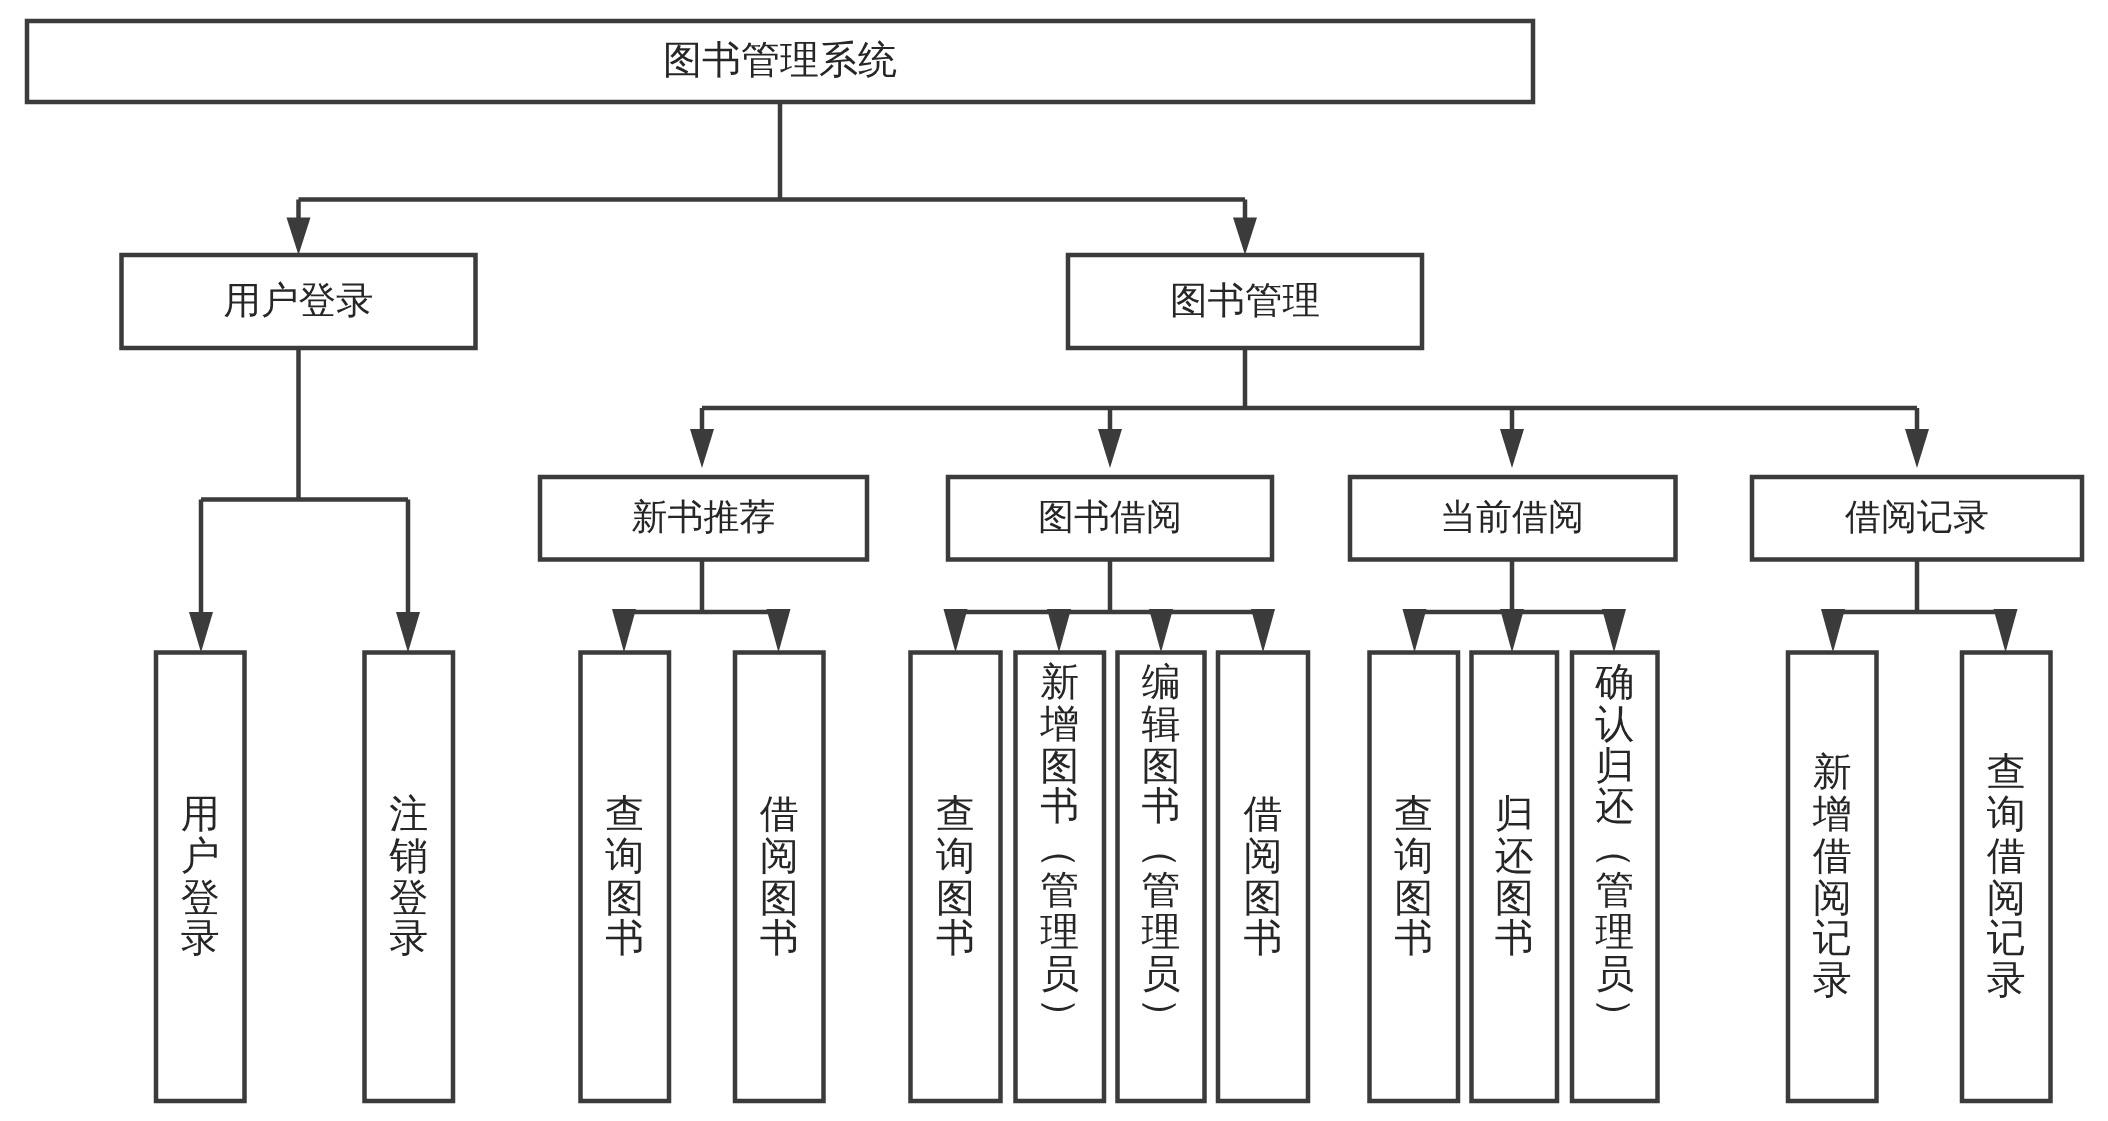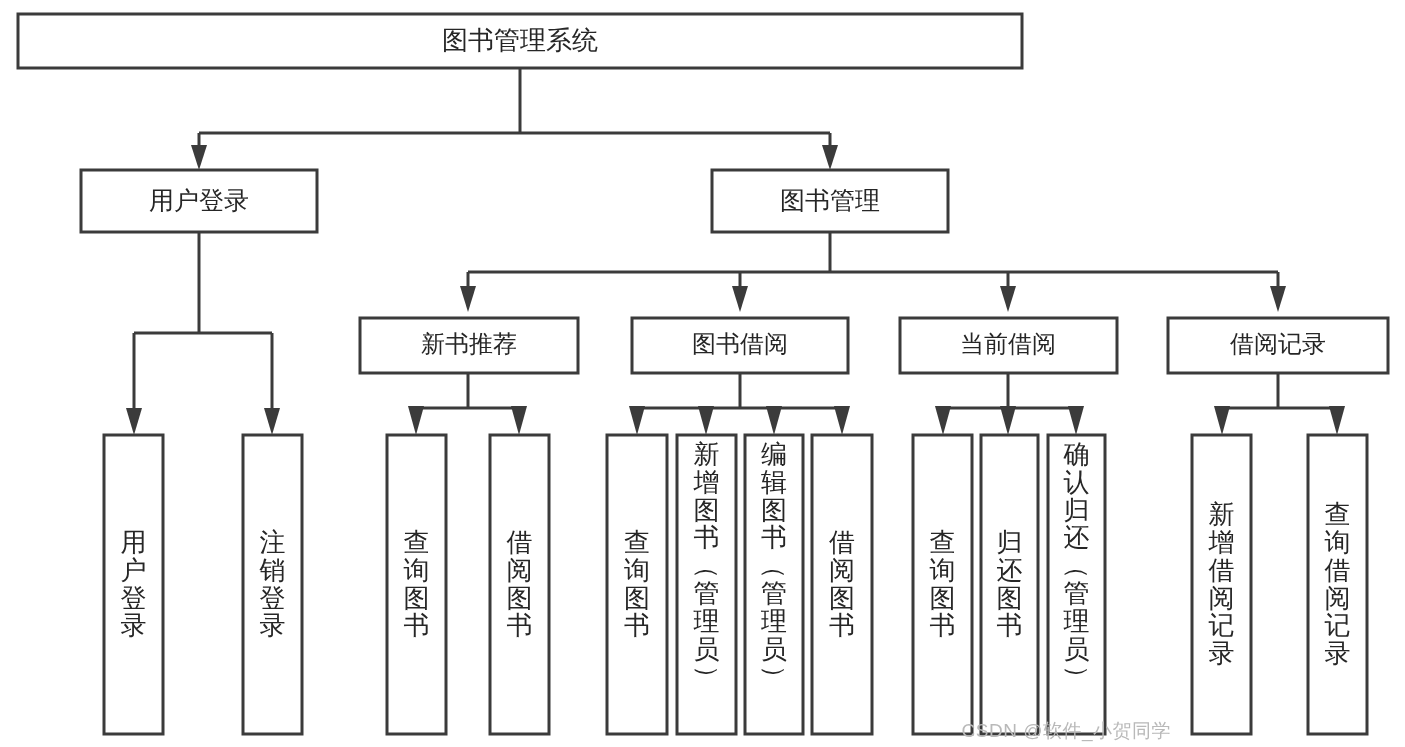--- a/index.html
+++ b/index.html
@@ -288,14 +288,13 @@
     </div>
   <div class="vlabel" style="left:1308px; top:435px; width:59px; height:299px; font-size:26px;">
       <span>查</span>
       <span>询</span>
       <span>借</span>
       <span>阅</span>
       <span>记</span>
       <span>录</span>
     </div>
 
-  <div class="watermark-text">CSDN @软件_小贺同学</div>
 </div>
 
 </body></html>

